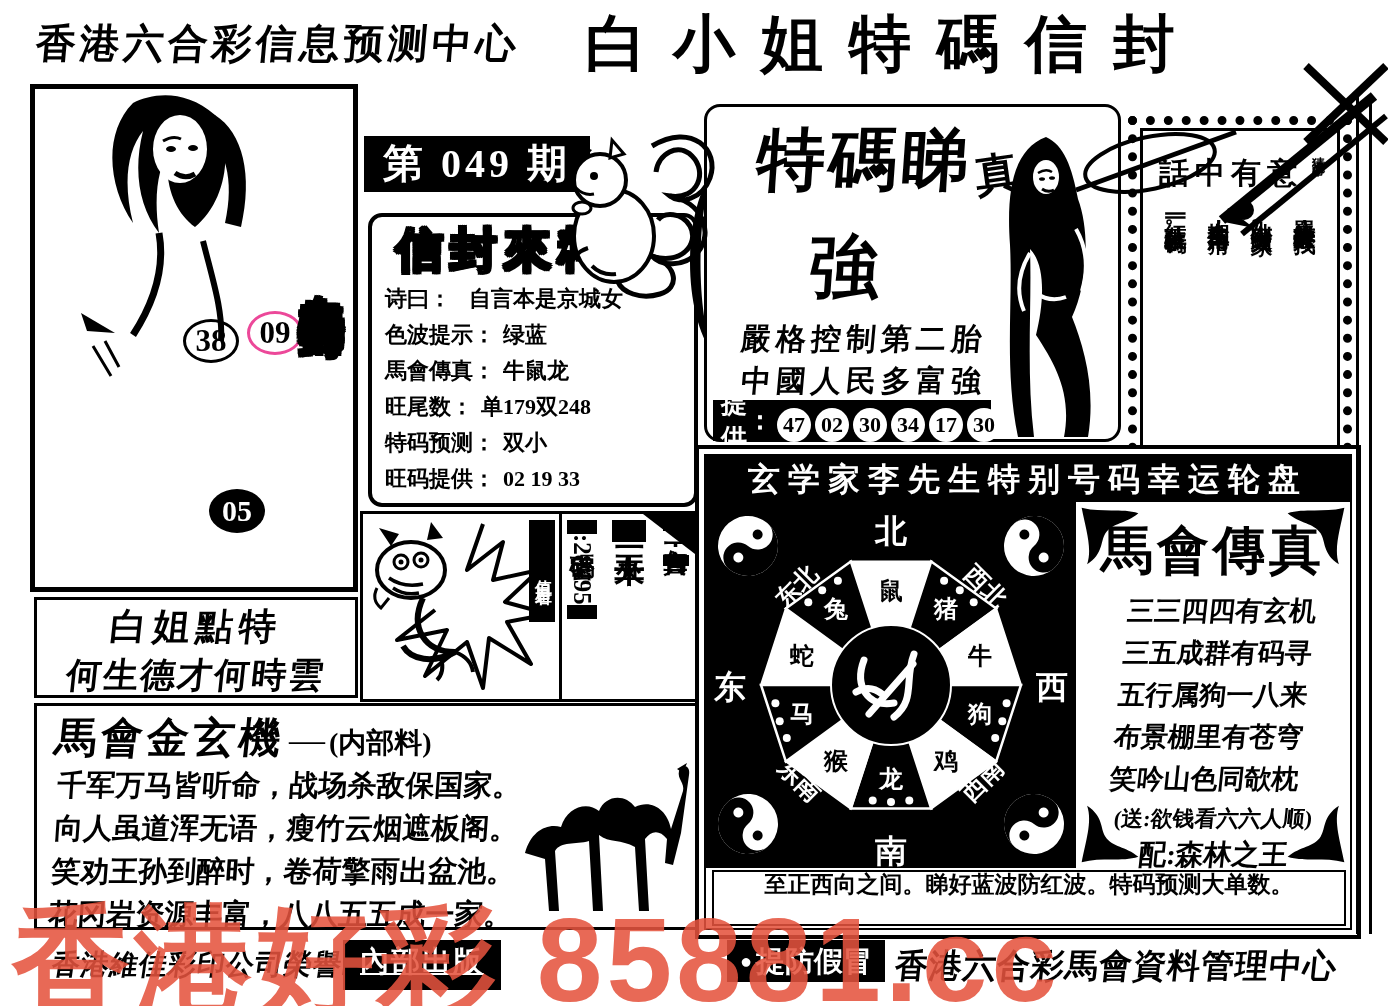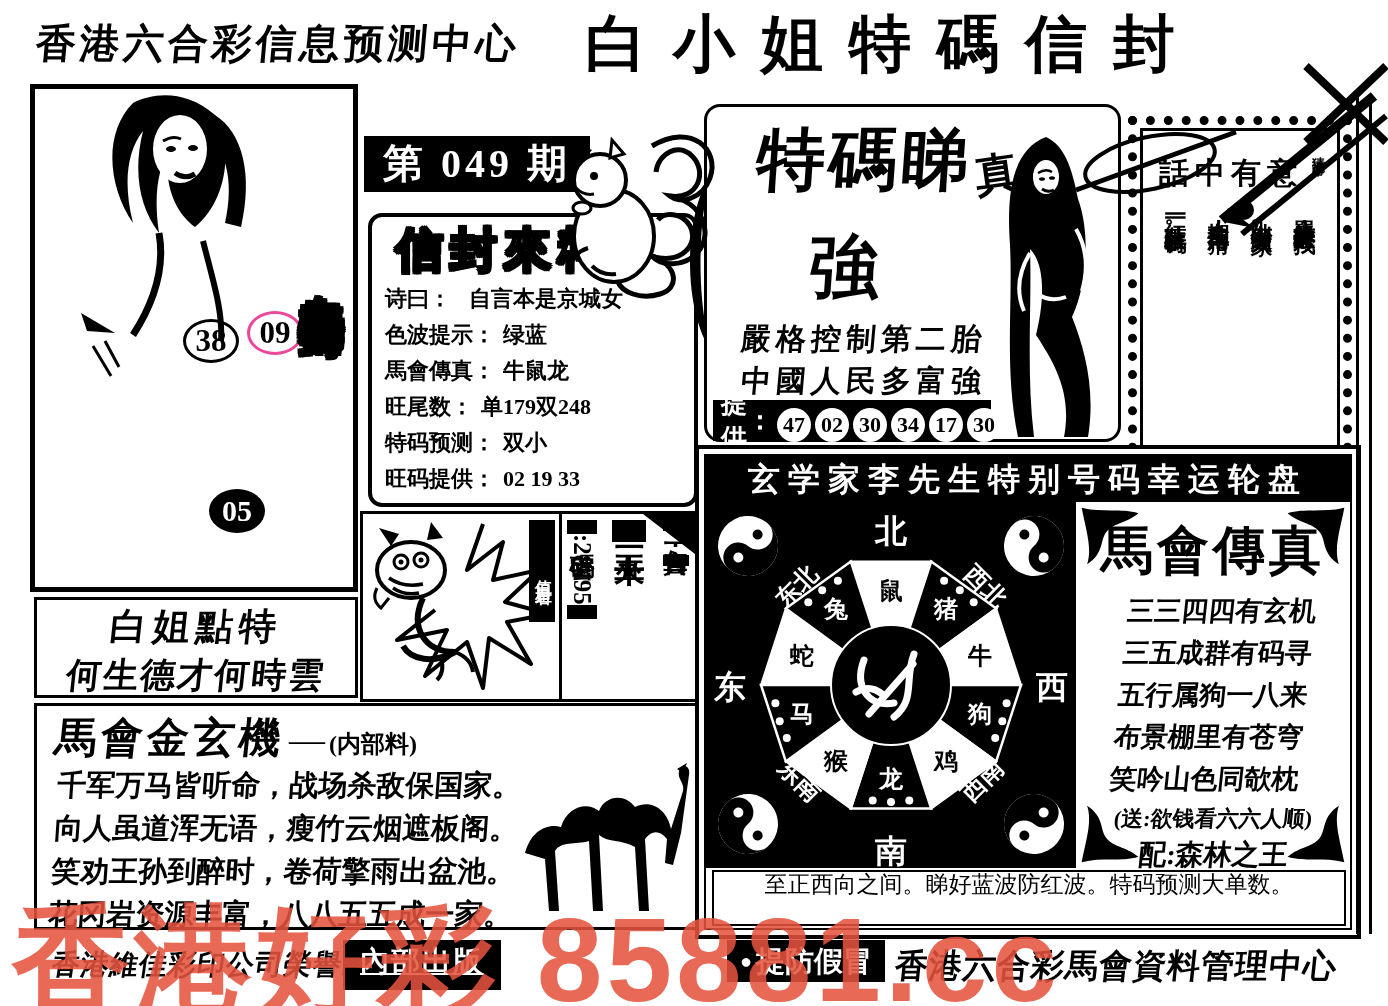--- a/index.html
+++ b/index.html
@@ -66,21 +66,21 @@
 
   <div class="panel" style="left:34px;top:597px;width:324px;height:101px;">
     <div class="bold" style="text-align:center;font-size:37px;margin-top:2px;letter-spacing:6px;transform:skewX(-6deg);">白姐點特</div>
     <div class="bold" style="text-align:center;font-size:35px;letter-spacing:2px;transform:skewX(-6deg);">何生德才何時雲</div>
   </div>
 
   <div class="panel" style="left:34px;top:703px;width:664px;height:227px;">
     <div class="abs" style="left:18px;top:4px;white-space:nowrap;">
       <span class="bold" style="font-size:42px;letter-spacing:4px;transform:skewX(-6deg);display:inline-block;">馬會金玄機</span>
       <span style="font-size:36px;">—</span>
-      <span class="bold" style="font-size:24px;">(内部料)</span>
+      <span class="bold" style="font-size:28px;">(内部料)</span>
     </div>
     <div class="abs" style="left:16px;top:58px;font-size:29px;font-weight:700;line-height:43px;transform:skewX(-4deg);">
       <div>千军万马皆听命，战场杀敌保国家。</div>
       <div>向人虽道浑无语，瘦竹云烟遮板阁。</div>
       <div>笑劝王孙到醉时，卷荷擎雨出盆池。</div>
       <div>花冈岩资源丰富，八八五五成一家。</div>
     </div>
     <svg class="abs" style="right:2px;bottom:2px;" width="180" height="190" viewBox="0 0 180 190">
       <path d="M12,118 C18,96 34,88 48,92 C54,72 74,66 86,76 C92,60 112,58 122,72 C138,64 154,74 158,94 L170,56 C172,48 164,44 166,36 C168,28 178,30 176,40 L168,98 L160,130 L152,128 L154,104 C146,94 138,96 132,104 L136,176 L126,176 L122,112 C108,104 96,108 86,100 L90,176 L80,176 L76,106 C62,110 48,106 42,116 L46,176 L36,176 L32,124 Z" fill="#000"></path>
       <path d="M164,34 l10,-6 l-4,10" fill="#000"></path>
@@ -305,21 +305,21 @@
         <div>三五成群有码寻</div>
         <div>五行属狗一八来</div>
         <div>布景棚里有苍穹</div>
         <div>笑吟山色同欹枕</div>
       </div>
       <div style="text-align:center;font-size:22px;font-weight:700;margin-top:4px;transform:skewX(-6deg);">(送:欲钱看六六人顺)</div>
       <div style="text-align:center;font-size:28px;font-weight:900;margin-top:2px;transform:skewX(-6deg);">配:森林之王</div>
     </div>
 
     <div class="abs" style="left:6px;top:414px;width:634px;height:56px;border:2px solid #000;box-sizing:border-box;">
-      <div style="text-align:center;font-size:23px;font-weight:400;line-height:26px;">至正西向之间。睇好蓝波防红波。特码预测大单数。</div>
+      <div style="text-align:center;font-size:23px;font-weight:700;line-height:26px;">至正西向之间。睇好蓝波防红波。特码预测大单数。</div>
     </div>
   </div>
 
   <div class="abs" style="left:1356px;top:96px;width:10px;height:838px;border-left:3px solid #000;border-right:3px solid #000;"></div>
 
   <div class="abs bold" style="left:52px;top:946px;font-size:28px;letter-spacing:1px;transform:skewX(-8deg);">香港維佳彩印公司榮譽出版</div>
   <div class="abs blackbox" style="left:343px;top:940px;width:158px;height:50px;font-size:29px;line-height:42px;letter-spacing:2px;text-decoration:underline;">內部出版</div>
   <div class="abs blackbox" style="left:727px;top:940px;width:158px;height:42px;font-size:29px;line-height:42px;display:flex;align-items:center;justify-content:center;gap:4px;">
     <span style="font-size:20px;">●</span>
     <span>提防假冒</span>

